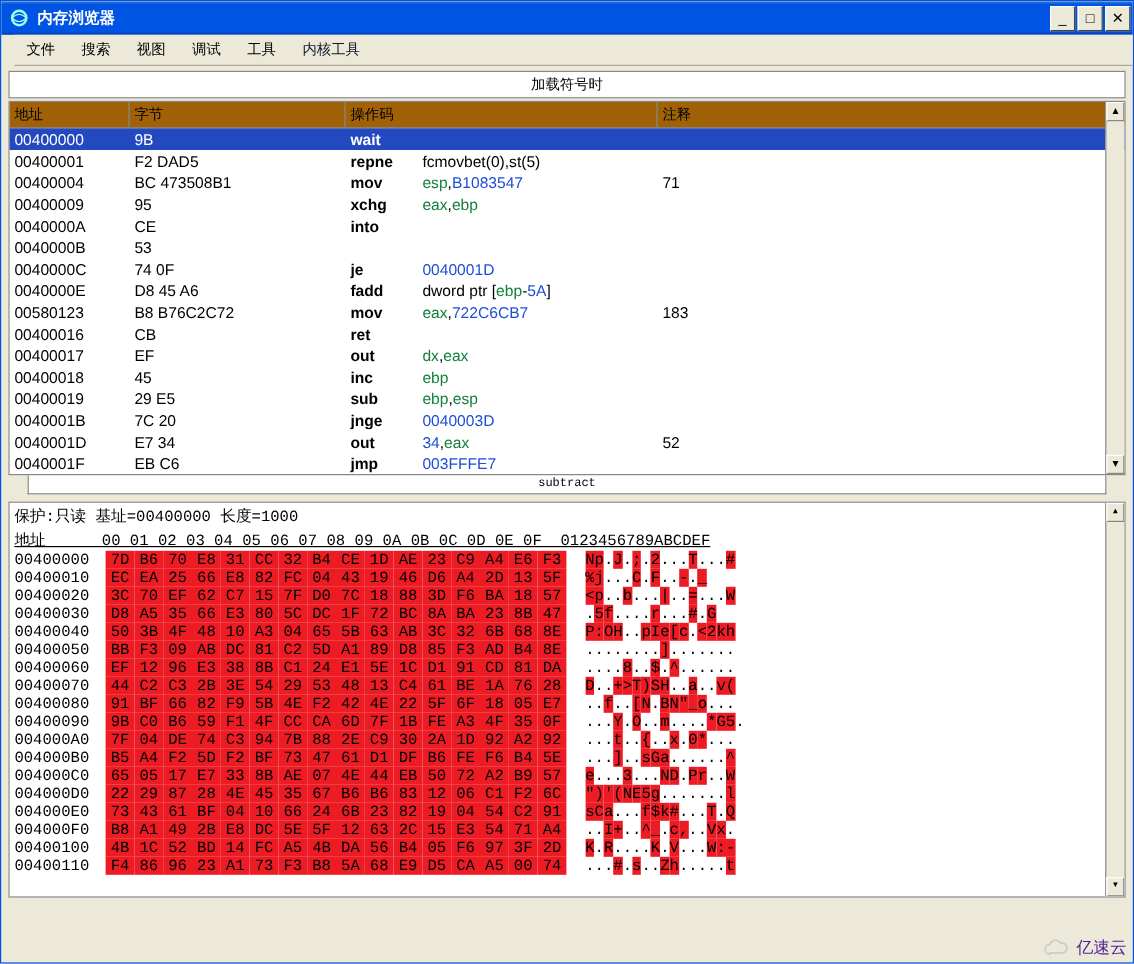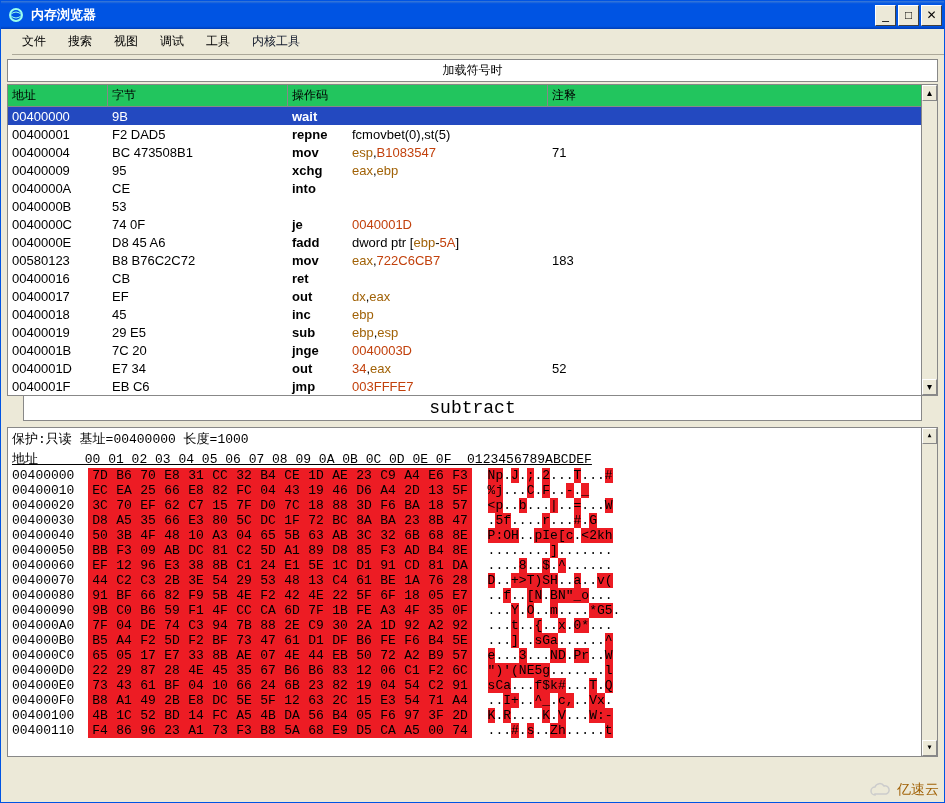--- a/index.html
+++ b/index.html
@@ -61,54 +61,54 @@
   padding: 2px 0;
 }
 .disasm {
   margin: 0 6px;
   border: 1px solid #888;
   background: #fff;
   position: relative;
 }
 .dhead {
   display: flex;
-  background: #22c55e;
+  background: #a16207;
   border-bottom: 1px solid #888;
 }
 .dcol {
   border-right: 1px solid #888;
   padding: 2px 4px;
   font-weight: normal;
 }
 .c-addr { width: 100px; }
 .c-bytes { width: 180px; }
 .c-opc  { width: 260px; }
 .c-comm { flex: 1; }
 .drows { font-family: "Tahoma", sans-serif; font-size: 13px; }
 .drow { display: flex; height: 18px; align-items: center; }
 .drow.sel { background: #2349c0; color: #fff; }
 .drow .cell { padding: 0 4px; white-space: nowrap; overflow: hidden; }
 .opc-mnem { font-weight: bold; display: inline-block; width: 60px; }
-.opc-reg  { color: #a16207; text-align: center; }
-.opc-addr { color: #c2410c; }
+.opc-reg  { color: #15803d; text-align: center; }
+.opc-addr { color: #1d4ed8; }
 .drow.sel .opc-mnem, .drow.sel .opc-reg, .drow.sel .opc-addr, .drow.sel .opc-num { color: #fff; }
 .scroll-stub {
   position: absolute; right: 0; top: 0; height: 100%; width: 16px;
   background: #ece9d8; border-left: 1px solid #888;
   display: flex; flex-direction: column; justify-content: space-between;
 }
 .sb-btn { height: 16px; background: #ece9d8; border: 1px solid #fff; border-right-color:#888; border-bottom-color:#888; text-align:center; font-size:10px; line-height:14px;}
 .inputbar {
   margin: 0 22px;
   border: 1px solid #888;
   border-top: none;
   background: #fff;
   text-align: center;
   font-family: "Courier New", monospace;
-  font-size: 18px;
+  font-size: 10px;
   padding: 2px 0;
 }
 .hexpanel {
   margin: 6px 6px 0 6px;
   border: 1px solid #888;
   background: #fff;
   font-family: "Courier New", monospace;
   font-size: 13px;
   position: relative;
   height: 330px;
@@ -117,21 +117,21 @@
 .hexinfo { padding: 2px 4px; }
 .hexhead { padding: 0 4px; text-decoration: underline; white-space: pre; }
 .hexrow  { padding: 0 4px; white-space: pre; }
 .hexrow .haddr { display: inline-block; width: 76px; }
 .hexbyte { display: inline-block; width: 24px; text-align: center; background: #ed1c24; color: #000; margin-right: 0; }
 .hexascii { display: inline-block; }
 .hexascii span.hl { background: #ed1c24; }
 .watermark {
   position: absolute;
   right: 6px; bottom: 4px;
-  color: #a16207;
+  color: #4c1d95;
   font-size: 14px;
   font-family: sans-serif;
   display: flex;
   align-items: center;
   gap: 4px;
 }
 </style>
 </head>
 <body>
 

